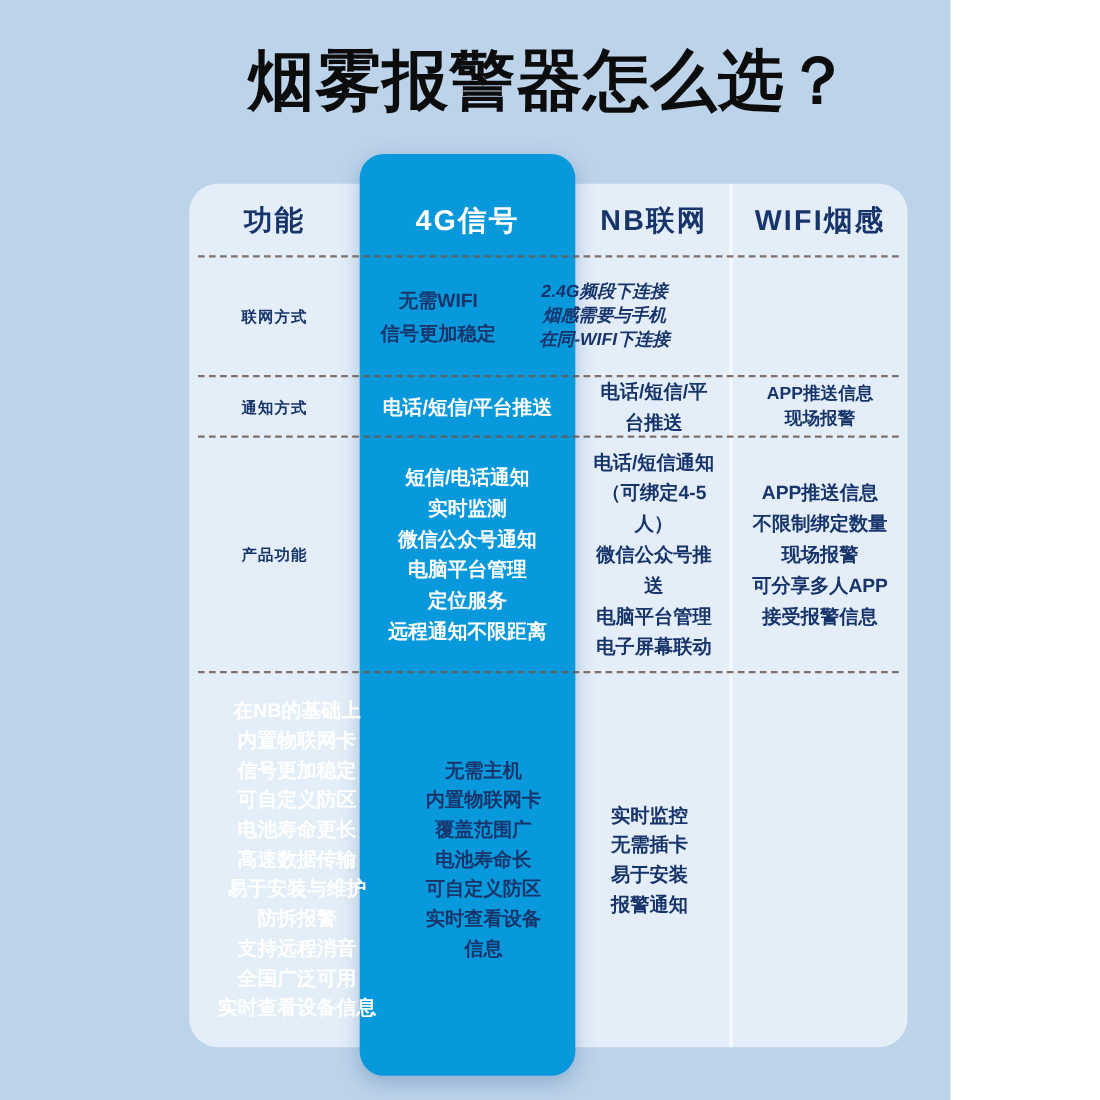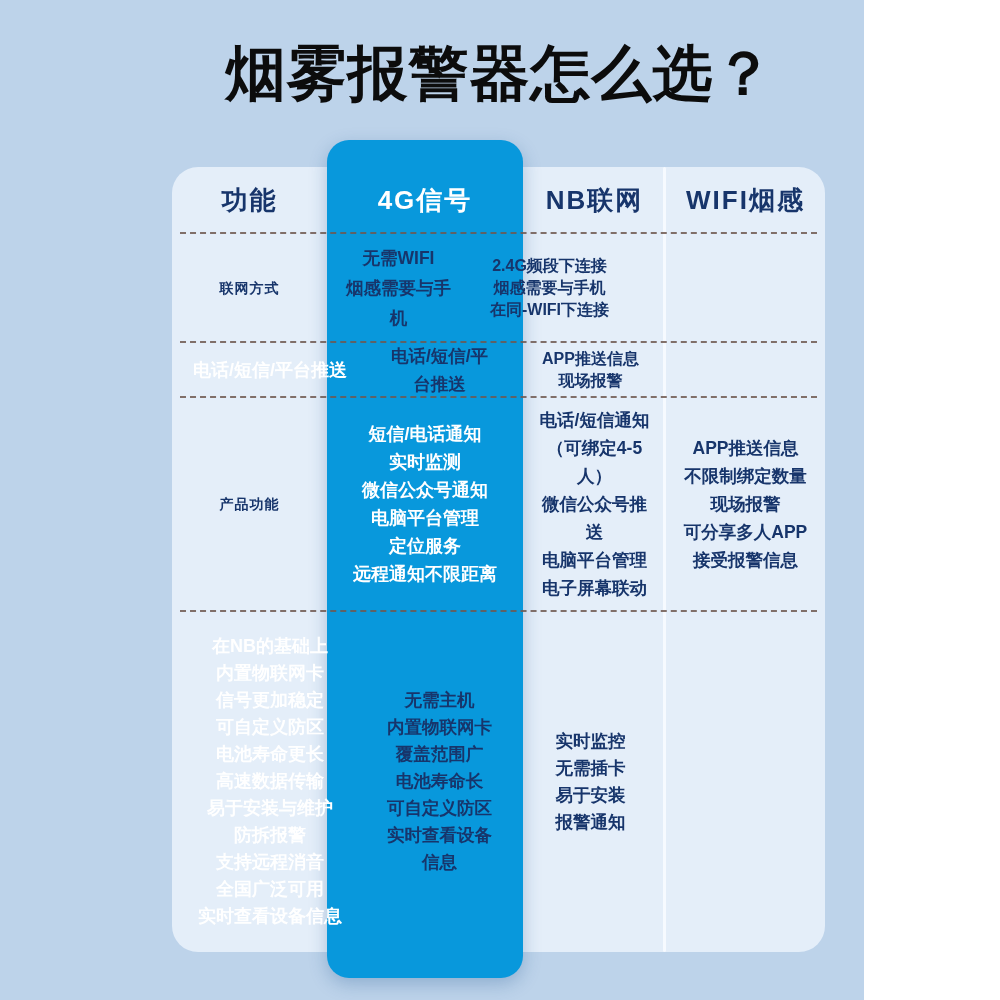--- a/index.html
+++ b/index.html
@@ -45,21 +45,21 @@
   .cell{
     display:flex;align-items:center;justify-content:center;text-align:center;
     white-space:pre-line;font-weight:bold;font-size:17.5px;line-height:28px;
     box-sizing:border-box;padding:0 15px;
   }
   .c0{width:155px;} .c1{width:196px;} .c2{width:143px;} .c3{width:159px;}
   .c1{color:var(--text-white);font-size:18px;text-align:center;}
   .hdr .cell{font-size:26px;letter-spacing:2px;}
   .cell.label{font-size:14px;letter-spacing:1px;}
   .r1 .c1,.r1 .c2{line-height:30px;}
-  .r1 .c3{font-size:16px;line-height:22px;}
+  .r1 .c3{font-size:16px;line-height:22px;font-style:italic;}
   .r2 .c3{font-size:16px;line-height:22px;}
   .r3 .cell{line-height:28px;}
   .r4 .cell{line-height:27px;}
 </style>
 </head>
 <body>
 
 <div class="stage">
 
   <div class="title">烟雾报警器怎么选？</div>
@@ -73,27 +73,28 @@
     <div class="row hdr">
       <div class="cell c0">功能</div>
       <div class="cell c1">4G信号</div>
       <div class="cell c2">NB联网</div>
       <div class="cell c3">WIFI烟感</div>
     </div>
 
     <div class="row r1">
       <div class="cell c0 label">联网方式</div>
       <div class="cell c2">无需WIFI
-烟感需要与手机</div>
+信号更加稳定</div>
       <div class="cell c3">2.4G频段下连接
 烟感需要与手机
 在同-WIFI下连接</div>
     </div>
 
     <div class="row r2">
+      <div class="cell c0 label">通知方式</div>
       <div class="cell c1">电话/短信/平台推送</div>
       <div class="cell c2">电话/短信/平台推送</div>
       <div class="cell c3">APP推送信息
 现场报警</div>
     </div>
 
     <div class="row r3">
       <div class="cell c0 label">产品功能</div>
       <div class="cell c1">短信/电话通知
 实时监测

